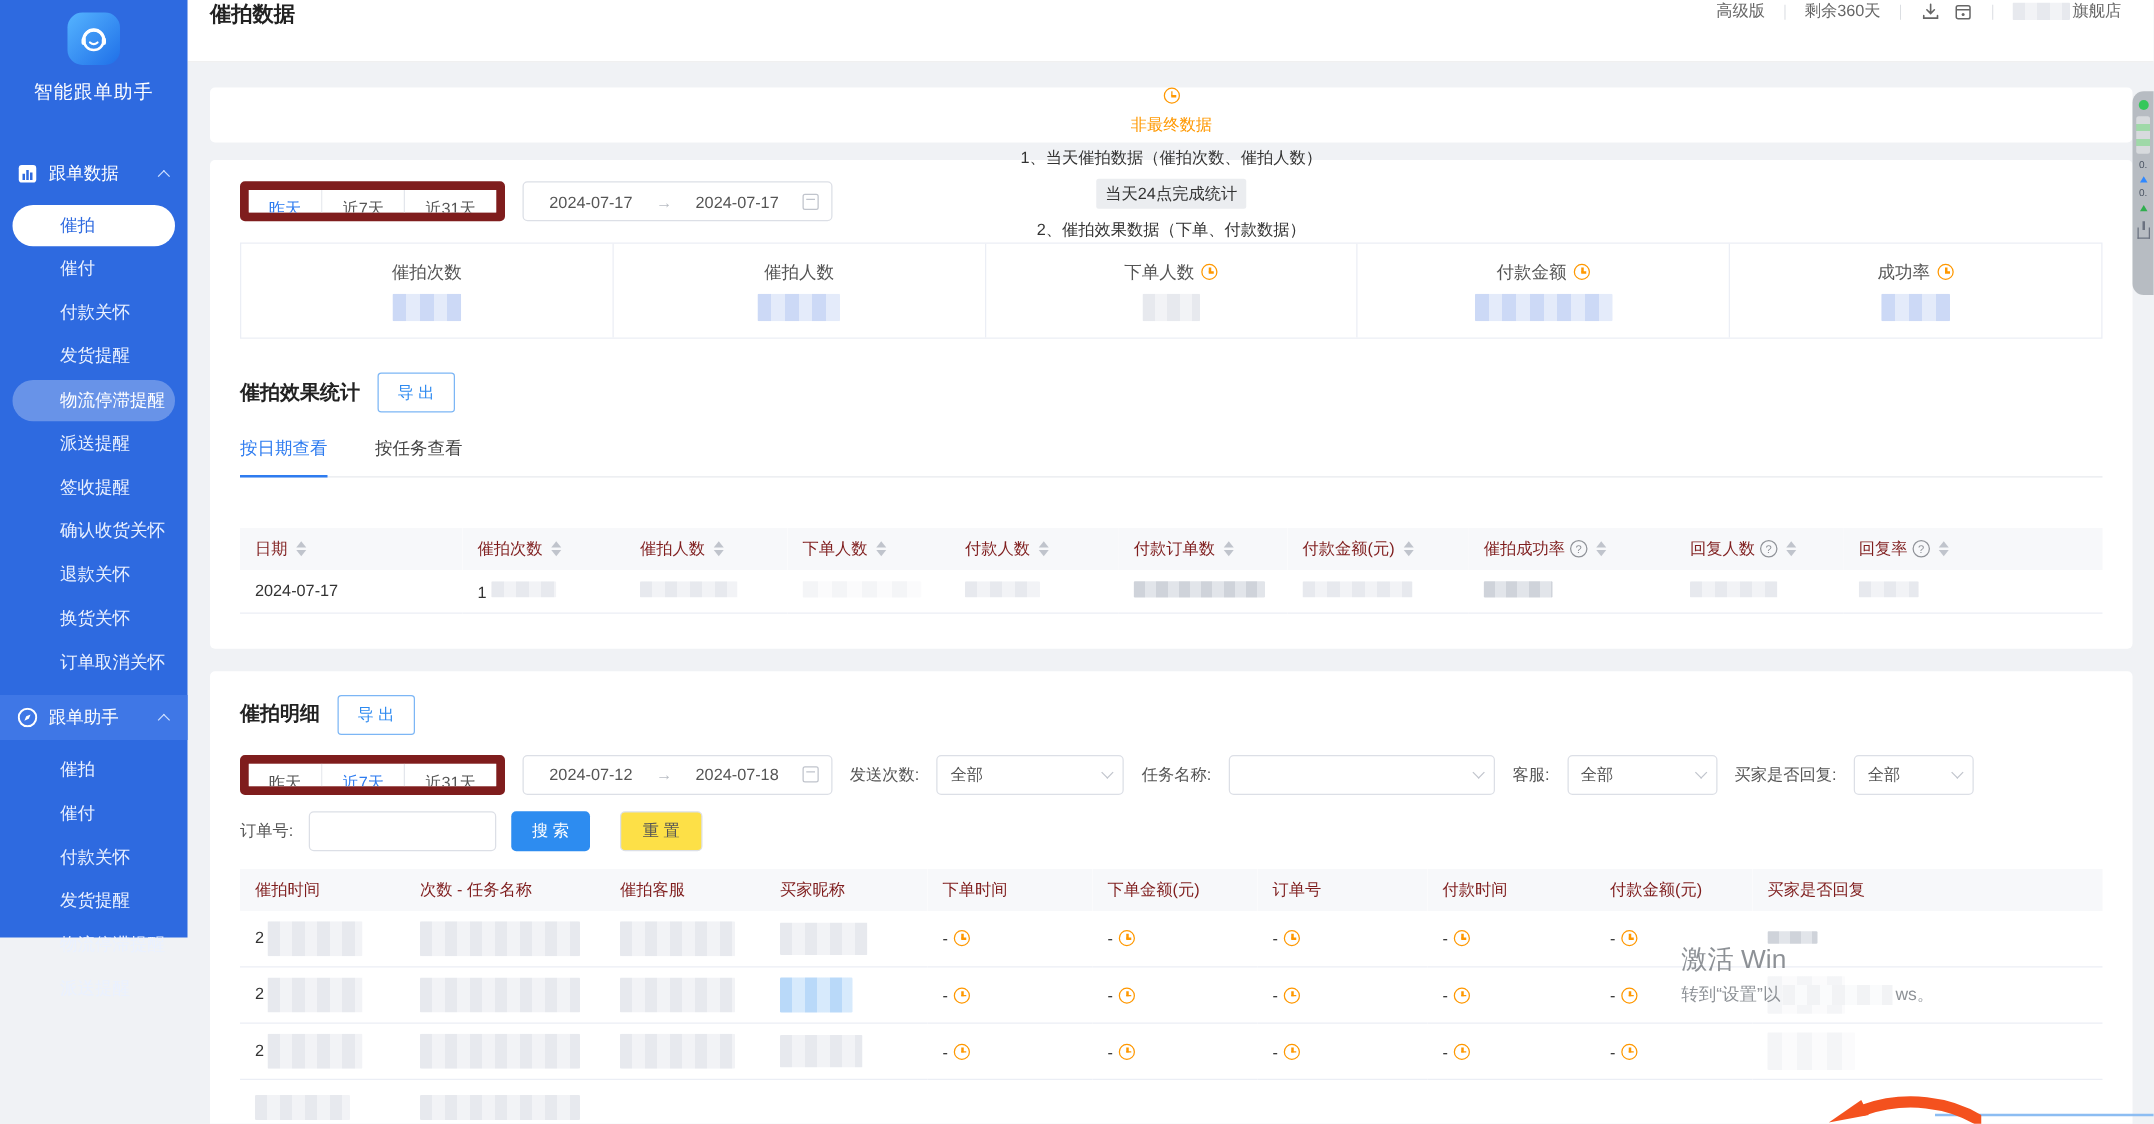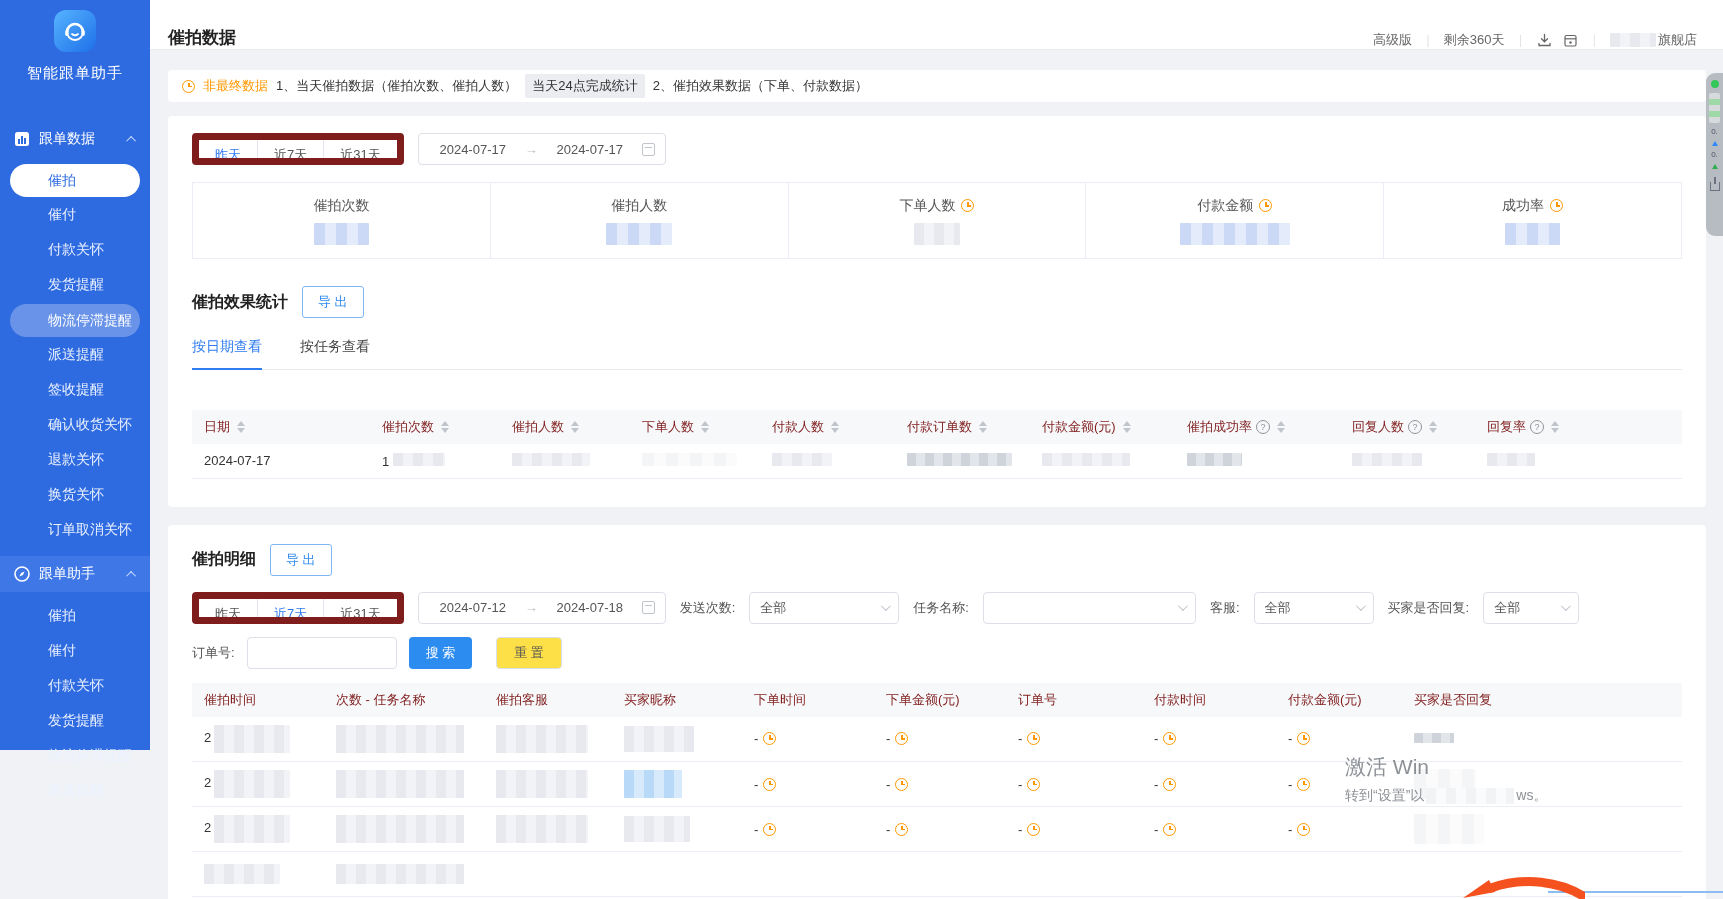--- a/index.html
+++ b/index.html
@@ -14,31 +14,31 @@
   .menu-section-head { display:flex; align-items:center; height:36px; padding:0 14px; margin-top:38px; font-size:14px; }
   .menu-section-head.band { background:#3f77e6; margin-top:8px; }
   .menu-section-head .sec-icon { width:16px; height:16px; margin-right:9px; flex:0 0 auto; }
   .menu-section-head .chev { margin-left:auto; width:7px; height:7px; border-left:1.6px solid #cfe0ff; border-top:1.6px solid #cfe0ff; transform:rotate(45deg) translateY(2px); }
   .menu-items { margin-top:7px; }
   .menu-item { height:35px; line-height:33px; font-size:14px; color:#eaf1ff; padding-left:48px; cursor:pointer; }
   .menu-item.active { background:#fff; color:#2e6ae0; border-radius:18px; margin:1px 10px; padding-left:38px; height:33px; }
   .menu-item.hovered { background:rgba(255,255,255,.28); color:#fff; border-radius:18px; margin:1px 10px; padding-left:38px; height:33px; }
 
   
-  .topbar { position:absolute; left:150px; top:0; width:1573px; height:50px; background:#fff; border-bottom:1px solid #ececec; display:flex; align-items:flex-end; padding:0 26px 0 18px; }
+  .topbar { position:absolute; left:150px; top:0; width:1573px; height:50px; background:#fff; border-bottom:1px solid #ececec; display:flex; align-items:flex-start; padding:0 26px 0 18px; }
   .page-title { font-size:17px; font-weight:bold; color:#222; }
   .topbar-right { margin-left:auto; display:flex; align-items:center; gap:10px; font-size:13px; color:#666; }
   .vsep { color:#d8dbe0; font-size:12px; }
   .top-icon { width:16px; height:16px; display:inline-flex; align-items:center; justify-content:center; }
   .store { display:flex; align-items:center; gap:2px; }
 
   
   .main { position:absolute; left:150px; top:50px; width:1573px; height:849px; background:#f0f2f5; padding:20px 17px 0 18px; }
   .card { background:#fff; border-radius:4px; }
-  .notice { height:32px; display:flex; align-items:center; gap:8px; padding:0 14px; font-size:13px; color:#333; }
+  .notice { height:44px; display:flex; align-items:center; gap:8px; padding:0 14px; font-size:13px; color:#333;flex-direction:column; }
   .notice .hl { background:#ebedf0; padding:3px 7px; border-radius:2px; }
   .notice-tag { color:#ff9800; }
 
   .card1 { margin-top:14px; padding:17px 24px 28px 24px; }
   .card2 { margin-top:18px; padding:17px 24px 0 24px; height:400px; overflow:hidden; }
 
   .filter-row { display:flex; align-items:center; gap:14px; }
   .range-group { display:flex; border:7px solid #7f1d1d; border-radius:4px; overflow:hidden; height:32px; }
   .range-btn { padding:0 16px; line-height:30px; font-size:13px; color:#555; background:#fff; border-right:1px solid #e3e6ec; cursor:pointer; white-space:nowrap; }
   .range-btn:last-child { border-right:none; }

